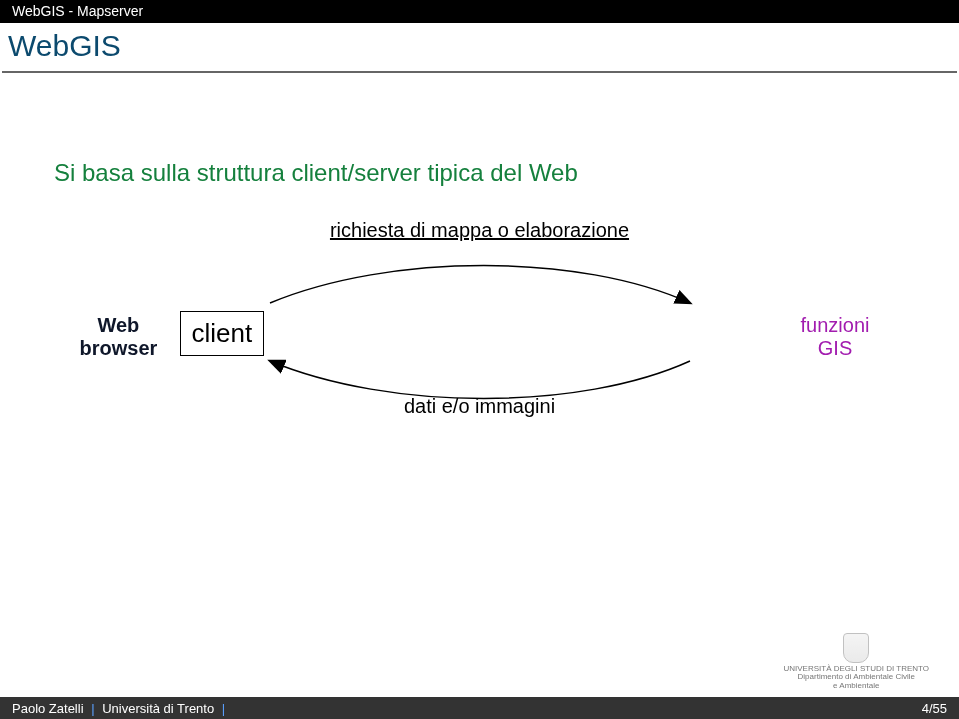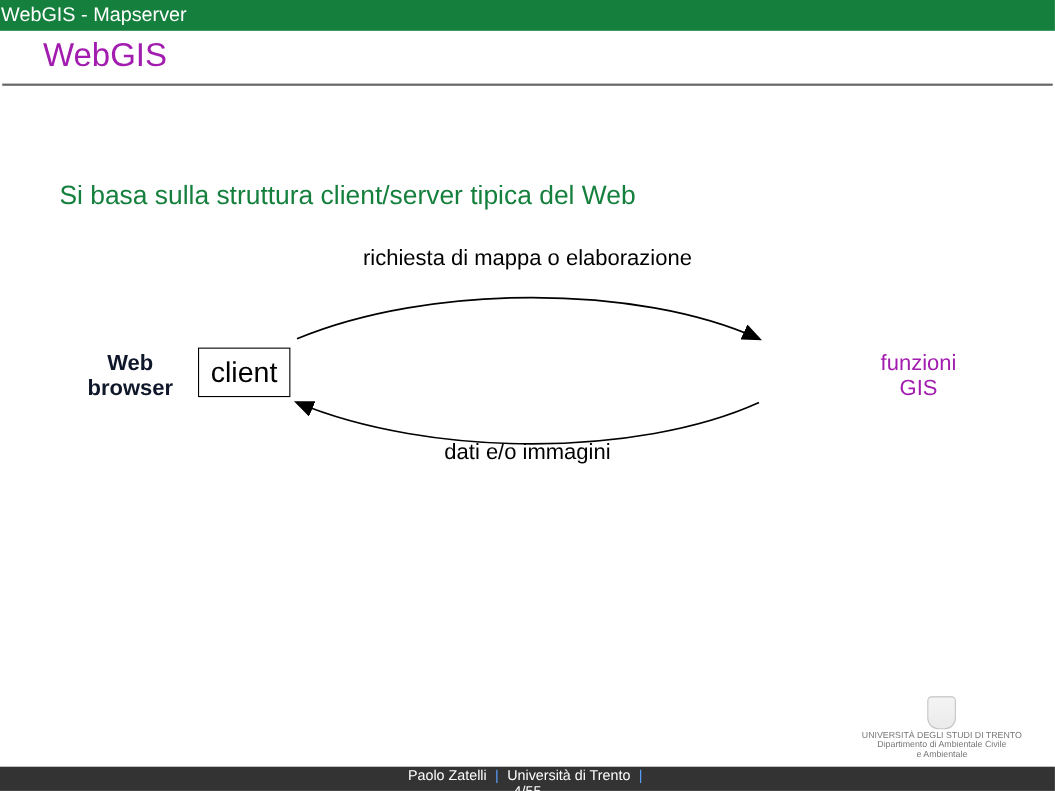--- a/index.html
+++ b/index.html
@@ -1,36 +1,36 @@
 <!DOCTYPE html>
 <html><head>
 <meta charset="utf-8">
 <style>
   * { margin: 0; padding: 0; box-sizing: border-box; }
   html, body { width: 959px; height: 719px; font-family: Arial, Helvetica, sans-serif; background: #ffffff; overflow: hidden; }
   .slide { position: relative; width: 959px; height: 719px; }
-  .top-strip { background: #15803d; color: #ffffff; font-size: 18px; padding: 3px 10px 4px 1px; }
+  .top-strip { background: #000000; color: #ffffff; font-size: 14px; padding: 3px 10px 4px 12px; }
   .title-row { padding: 6px 8px 4px 8px; }
-  .title { color: #a21caf; font-size: 30px; font-weight: normal; margin-left: 31px; }
+  .title { color: #0c4a6e; font-size: 30px; font-weight: normal; }
   .title-underline { border-bottom: 2px solid #666; margin: 4px 2px 0 2px; }
   .body { padding: 52px 54px 0 54px; }
   .para1 { font-size: 24px; line-height: 1.35; color: #000; text-align: justify; }
   .para2 { font-size: 24px; line-height: 1.35; color: #15803d; margin-top: 32px; }
   .diagram { position: relative; width: 840px; height: 230px; margin: 30px auto 0 auto; }
-  .d-label-topcurve { position: absolute; top: 0; left: 0; right: 0; text-align: center; font-size: 20px; }
+  .d-label-topcurve { position: absolute; top: 0; left: 0; right: 0; text-align: center; font-size: 20px; text-decoration: underline; }
   .d-webbrowser { position: absolute; left: 20px; top: 95px; color: #0f172a; font-size: 20px; text-align: center; line-height: 1.15; font-weight: bold; }
   .d-client { position: absolute; left: 120px; top: 92px; border: 1.5px solid #000; padding: 6px 11px; font-size: 26px; }
   .d-server { position: absolute; right: 152px; top: 92px; border: 1.5px solid #000; padding: 6px 22px; font-size: 26px; }
   .d-funzioni { position: absolute; right: 30px; top: 95px; color: #a21caf; font-size: 20px; text-align: center; line-height: 1.15; }
   .d-label-botcurve { position: absolute; top: 176px; left: 0; right: 0; text-align: center; font-size: 20px; }
   .d-svg { position: absolute; left: 0; top: 24px; width: 840px; height: 180px; pointer-events: none; }
   .footer { position: absolute; left: 0; right: 0; bottom: 0; }
   .logo-wrap { position: absolute; right: 30px; bottom: 28px; text-align: center; color: #777; font-size: 8px; line-height: 1.1; }
   .logo-shield { width: 26px; height: 30px; margin: 0 auto 2px auto; border: 1px solid #999; border-radius: 4px 4px 10px 10px; background: linear-gradient(#eee,#ddd); opacity: .6; }
-  .footer-strip { background: #333333; color: #fff; font-size: 13px; height: 22px; display: flex; align-items: center; justify-content: space-between; padding: 0 12px; flex-direction: column; }
+  .footer-strip { background: #333333; color: #fff; font-size: 13px; height: 22px; display: flex; align-items: center; justify-content: space-between; padding: 0 12px; }
   .footer-left .sep { color: #5aa0ff; padding: 0 4px; }
   .footer-right { font-size: 13px; text-align: right; }
 </style>
 </head>
 <body>
 
 <div class="slide">
 
   <div class="top-strip">
     <span>WebGIS - Mapserver</span>

